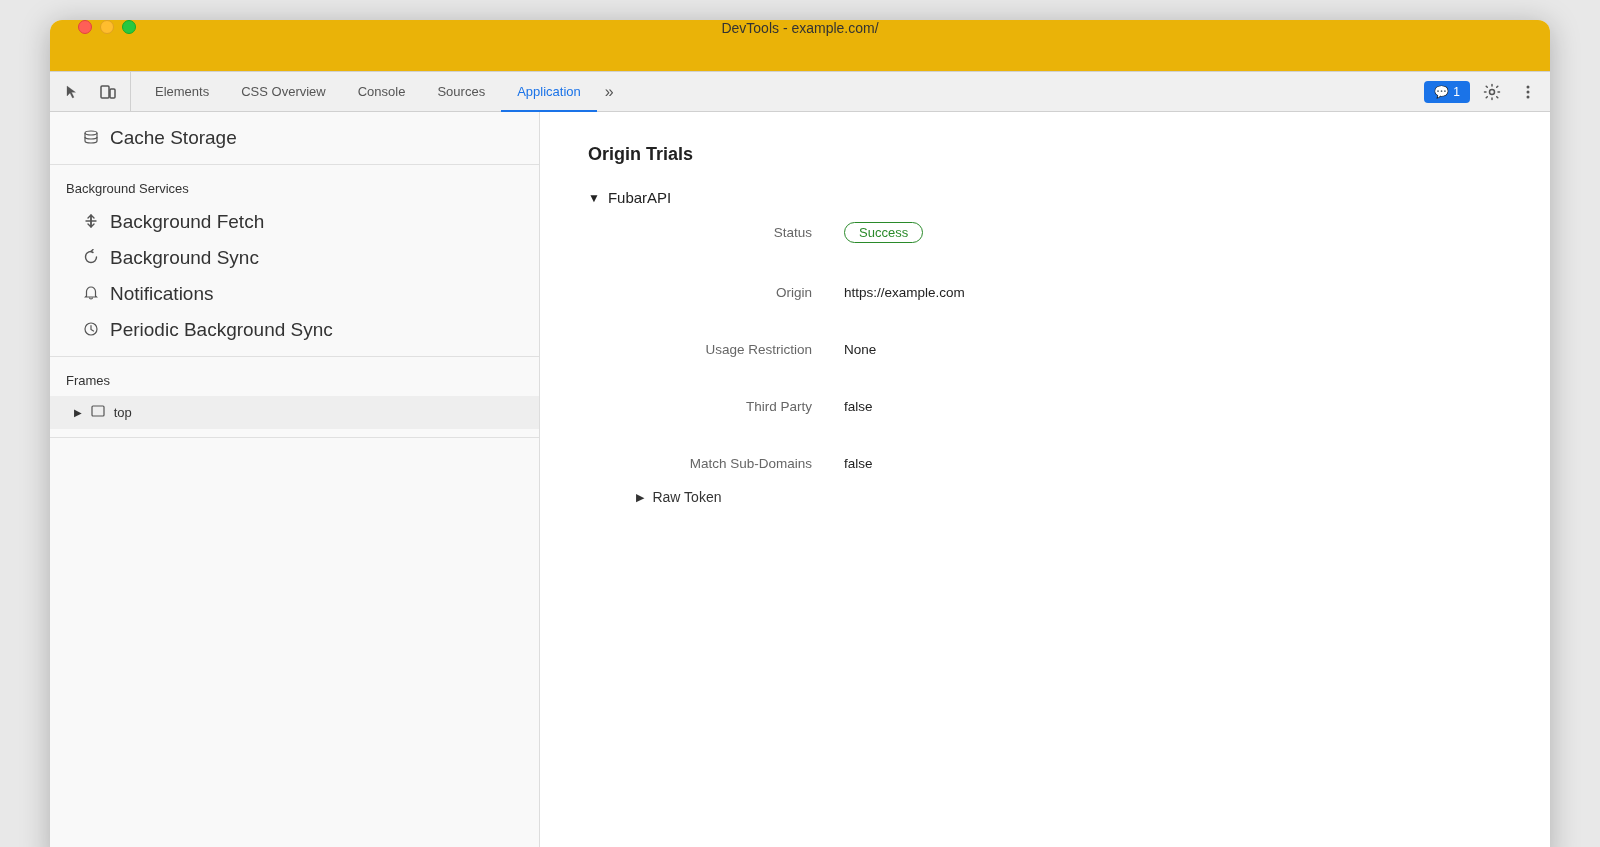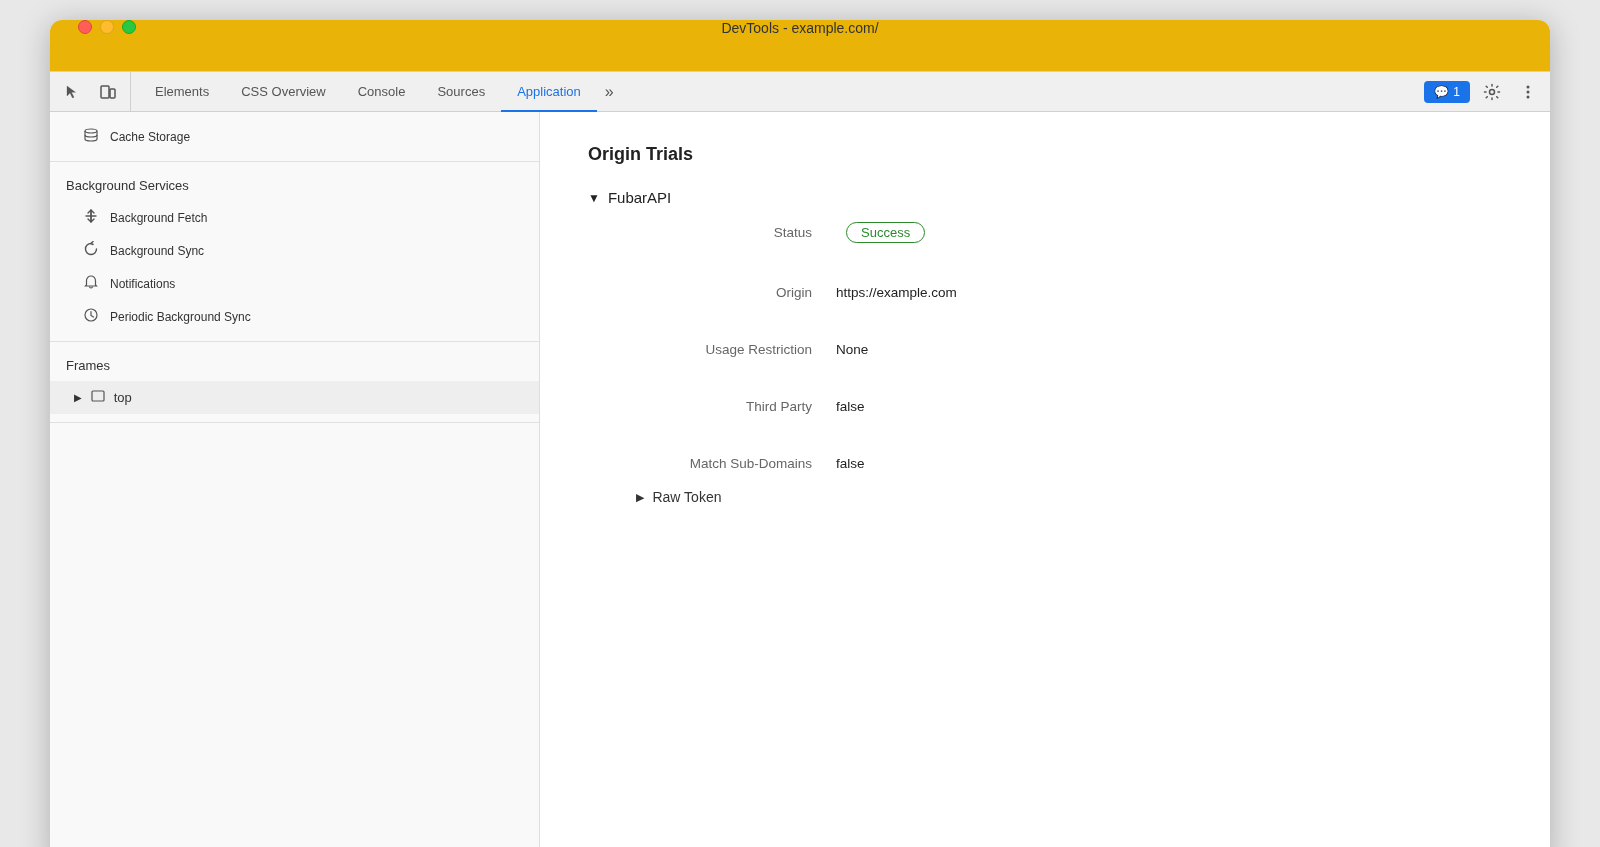--- a/index.html
+++ b/index.html
@@ -159,21 +159,21 @@
       padding: 8px 0;
     }
     .sidebar-section-header {
       padding: 8px 16px;
       font-size: 13px;
       font-weight: 400;
       color: #333;
     }
     .sidebar-item {
       padding: 7px 16px 7px 32px;
-      font-size: 12px;
+      font-size: 19px;
       color: #333;
       cursor: pointer;
       display: flex;
       align-items: center;
       gap: 10px;
     }
     .sidebar-icon {
       font-size: 14px;
       width: 18px;
       text-align: center;
@@ -227,21 +227,21 @@
     }
 
     .api-fields {
       margin-left: 24px;
     }
 
     .field-row {
       display: flex;
       align-items: baseline;
       margin-bottom: 18px;
-      gap: 24px;
+      gap: 32px;
     }
 
     .field-label {
       font-size: 13.5px;
       color: #666;
       text-align: right;
       width: 200px;
       flex-shrink: 0;
     }
 
@@ -251,21 +251,20 @@
       margin-top: 24px;
     }
 
     .status-badge {
       border: 1.5px solid #2a8a2a;
       color: #2a8a2a;
       border-radius: 20px;
       padding: 2px 14px;
       font-size: 13px;
       font-weight: 500;
-      margin-left: 10px;
     }
 
     .sub-section {
       margin-left: 24px;
     }
 
     .raw-token-header {
       display: flex;
       align-items: center;
       gap: 8px;

